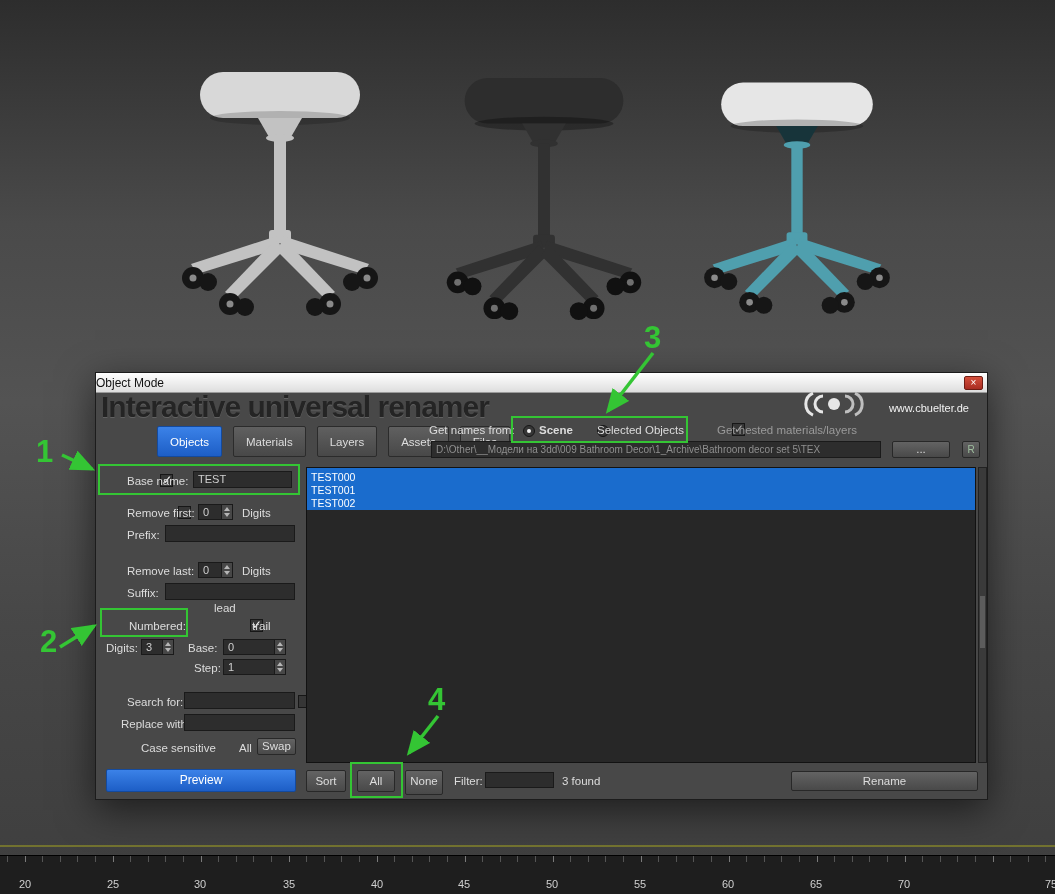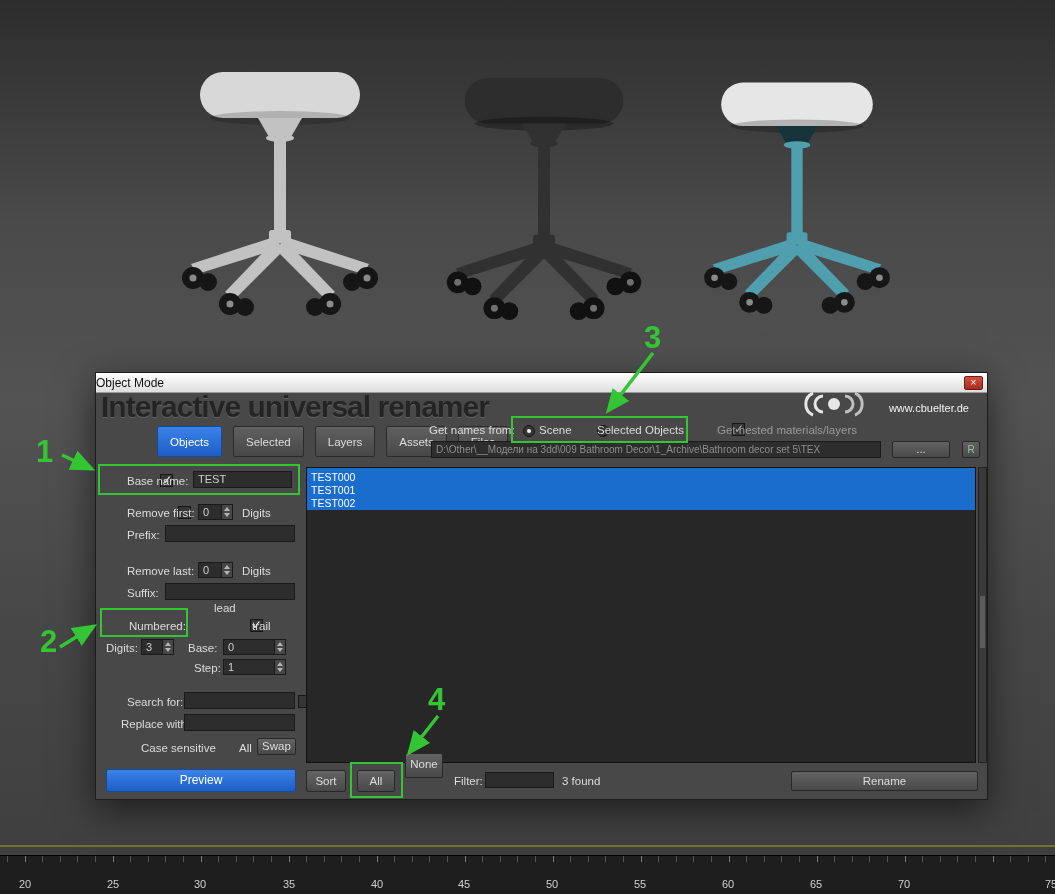--- a/index.html
+++ b/index.html
@@ -173,30 +173,30 @@
     <path d="M22 5 A 8 8 0 0 0 22 21" fill="none" stroke="#e6e6e6" stroke-width="3"></path>
     <circle cx="33" cy="13" r="6" fill="#e6e6e6"></circle>
     <path d="M44 5 A 8 8 0 0 1 44 21" fill="none" stroke="#bfbfbf" stroke-width="3"></path>
     <path d="M54 2 A 12 12 0 0 1 54 24" fill="none" stroke="#bfbfbf" stroke-width="3"></path>
   </svg>
 
   <div class="website">www.cbuelter.de</div>
 
   <div class="tabs">
     <div class="tab active">Objects</div>
-    <div class="tab">Selected</div>
+    <div class="tab">Materials</div>
     <div class="tab">Layers</div>
     <div class="tab">Assets</div>
     <div class="tab">Files</div>
   </div>
 
   
   <span class="lbl abs" style="left:333px;top:51px;">Get names from:</span>
   <span class="radio sel abs" style="left:427px;top:50px;"></span>
-  <span class="lbl abs" style="left:443px;top:51px;">Scene</span>
+  <span class="lbl abs" style="left:443px;top:51px;font-weight:bold;">Scene</span>
   <span class="radio abs" style="left:485px;top:50px;"></span>
   <span class="lbl abs" style="left:501px;top:51px;">Selected Objects</span>
   <span class="chk on dimchk abs" style="left:603px;top:49px;"></span>
   <span class="lbl dim abs" style="left:621px;top:51px;">Get nested materials/layers</span>
 
   <div class="field pathfield abs" style="left:335px;top:68px;width:450px;">D:\Other\__Модели на 3dd\009 Bathroom Decor\1_Archive\Bathroom decor set  5\TEX</div>
   <div class="btn abs" style="left:796px;top:68px;width:58px;height:17px;line-height:15px;">...</div>
   <div class="btn abs" style="left:866px;top:68px;width:18px;height:17px;line-height:15px;font-size:10px;color:#9fbf9f;">R</div>
 
   
@@ -274,21 +274,21 @@
     <div class="listitem">TEST001</div>
     <div class="listitem">TEST002</div>
   </div>
   <div class="scrolltrack">
     <div class="scrollthumb"></div>
   </div>
 
   
   <div class="btn abs" style="left:210px;top:397px;width:40px;height:22px;line-height:20px;">Sort</div>
   <div class="btn abs" style="left:261px;top:397px;width:38px;height:22px;line-height:20px;">All</div>
-  <div class="btn abs" style="left:309px;top:380px;width:38px;height:25px;line-height:20px;">None</div>
+  <div class="btn abs" style="left:309px;top:397px;width:38px;height:25px;line-height:20px;">None</div>
   <span class="lbl abs" style="left:358px;top:402px;">Filter:</span>
   <div class="field abs" style="left:389px;top:399px;width:69px;height:16px;"></div>
   <span class="lbl abs" style="left:466px;top:402px;">3 found</span>
   <div class="btn abs" style="left:695px;top:398px;width:187px;height:20px;line-height:18px;">Rename</div>
 </div>
 
 <div class="anno">
   <div class="hl" style="left:98px;top:464px;width:202px;height:31px;"></div>
   <div class="hl" style="left:100px;top:608px;width:88px;height:29px;"></div>
   <div class="hl" style="left:511px;top:416px;width:177px;height:27px;"></div>

